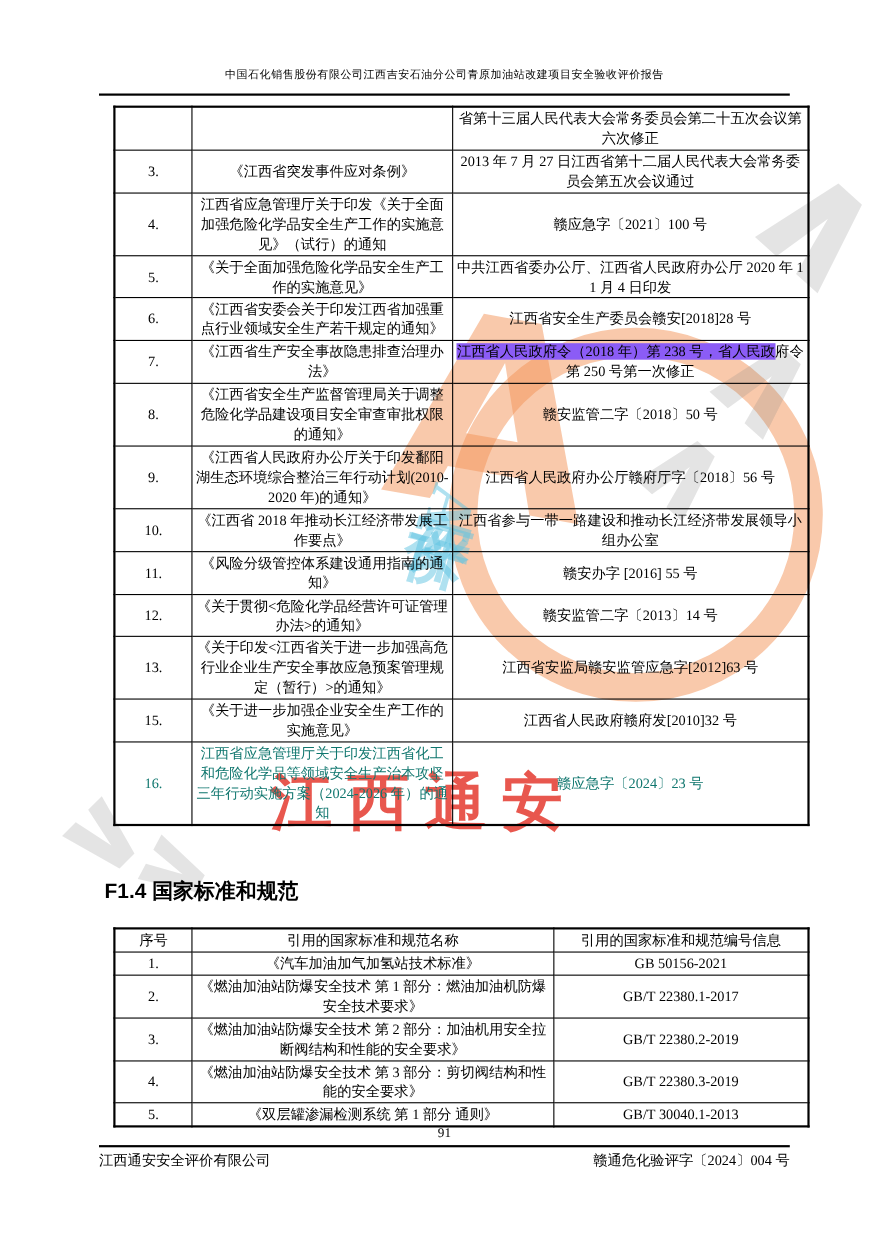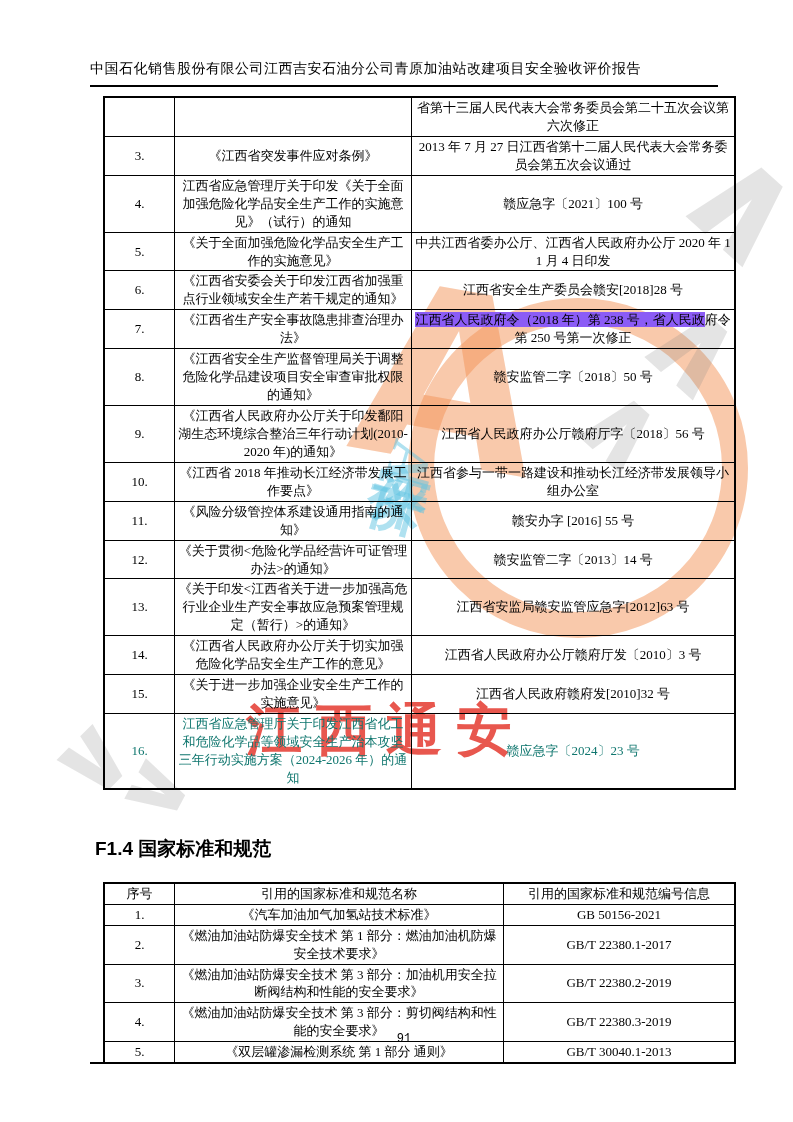--- a/index.html
+++ b/index.html
@@ -1,33 +1,33 @@
 <!DOCTYPE html>
 <html><head>
 <meta charset="utf-8">
 <style>
   html,body{margin:0;padding:0;background:#888;}
   .page{position:relative;width:793px;height:1122px;background:#fff;margin:0 auto;
         font-family:"Liberation Serif","DejaVu Serif",serif;color:#000;overflow:hidden;}
   .content{position:relative;z-index:1;padding:60px 75px 0 90px;}
-  .doc-title{font-size:14px;line-height:18px;letter-spacing:.5px;}
+  .doc-title{text-align:center;font-size:10px;line-height:18px;letter-spacing:.5px;}
   .title-rule{border:none;border-top:2px solid #000;margin:7px 0 0 0;}
   table{border-collapse:collapse;width:615px;margin:9px 0 0 13px;table-layout:fixed;}
   .t1,.t2{border:2px solid #000;}
   td,th{border:1px solid #000;font-size:13px;line-height:1.38;padding:1px 3px;
         text-align:center;vertical-align:middle;font-weight:400;word-break:break-all;}
   .t1 .c-no{width:63px;} .t1 .c-name{width:230px;} .t1 .c-info{width:316px;}
   .t2 .c-no{width:63px;margin-top:36px;} .t2 .c-name{width:322px;} .t2 .c-info{width:224px;}
   tr.blue td{color:#0f766e;}
   .hl{background:#8b5cf6;}
   .section-heading{font-family:"Liberation Sans","DejaVu Sans",sans-serif;
         font-weight:700;font-size:19px;margin:46px 0 0 5px;}
   .t2{margin-top:20px;}
   .footer-area{position:absolute;left:90px;right:75px;bottom:58px;z-index:1;}
-  .page-number{text-align:center;font-size:12px;margin-bottom:16px;font-family:Liberation Mono, monospace;}
+  .page-number{text-align:center;font-size:12px;margin-bottom:3px;}
   .footer-rule{border:none;border-top:2px solid #000;margin:0;}
   .footer-row{display:flex;justify-content:space-between;font-size:13px;padding-top:3px;}
   
   .wm{position:absolute;z-index:0;pointer-events:none;}
   .wm-ring{left:408px;top:298px;width:288px;height:288px;border:26px solid rgba(243,148,88,.5);
         border-radius:50%;}
   .wm-orange-a{left:358px;top:262px;font-size:238px;line-height:1;font-weight:700;
         color:rgba(243,148,88,.5);transform:rotate(10deg);font-family:"DejaVu Sans",sans-serif;}
   .wm-blue{left:372px;top:418px;writing-mode:vertical-rl;font-size:58px;letter-spacing:8px;
         color:rgba(95,195,225,.5);transform:rotate(16deg);font-weight:700;}
@@ -128,25 +128,20 @@
             <td class="c-name">《关于贯彻&lt;危险化学品经营许可证管理办法&gt;的通知》</td>
             <td class="c-info"><span class="hl"></span><span>赣安监管二字〔2013〕14 号</span></td>
           </tr>
 
           <tr>
             <td class="c-no">13.</td>
             <td class="c-name">《关于印发&lt;江西省关于进一步加强高危行业企业生产安全事故应急预案管理规定（暂行）&gt;的通知》</td>
             <td class="c-info"><span class="hl"></span><span>江西省安监局赣安监管应急字[2012]63 号</span></td>
           </tr>
 
-          <tr>
-            <td class="c-no">14.</td>
-            <td class="c-name">《江西省人民政府办公厅关于切实加强危险化学品安全生产工作的意见》</td>
-            <td class="c-info"><span class="hl"></span><span>江西省人民政府办公厅赣府厅发〔2010〕3 号</span></td>
-          </tr>
 
           <tr>
             <td class="c-no">15.</td>
             <td class="c-name">《关于进一步加强企业安全生产工作的实施意见》</td>
             <td class="c-info"><span class="hl"></span><span>江西省人民政府赣府发[2010]32 号</span></td>
           </tr>
 
           <tr class="blue">
             <td class="c-no">16.</td>
             <td class="c-name">江西省应急管理厅关于印发江西省化工和危险化学品等领域安全生产治本攻坚三年行动实施方案（2024-2026 年）的通知</td>
@@ -174,21 +169,21 @@
           </tr>
 
           <tr>
             <td class="c-no">2.</td>
             <td class="c-name">《燃油加油站防爆安全技术 第 1 部分：燃油加油机防爆安全技术要求》</td>
             <td class="c-info">GB/T 22380.1-2017</td>
           </tr>
 
           <tr>
             <td class="c-no">3.</td>
-            <td class="c-name">《燃油加油站防爆安全技术 第 3 部分：加油机用安全拉断阀结构和性能的安全要求》</td>
+            <td class="c-name">《燃油加油站防爆安全技术 第 2 部分：加油机用安全拉断阀结构和性能的安全要求》</td>
             <td class="c-info">GB/T 22380.2-2019</td>
           </tr>
 
           <tr>
             <td class="c-no">4.</td>
             <td class="c-name">《燃油加油站防爆安全技术 第 3 部分：剪切阀结构和性能的安全要求》</td>
             <td class="c-info">GB/T 22380.3-2019</td>
           </tr>
 
           <tr>
@@ -196,15 +191,19 @@
             <td class="c-name">《双层罐渗漏检测系统 第 1 部分 通则》</td>
             <td class="c-info">GB/T 30040.1-2013</td>
           </tr>
         </tbody>
     </table>
   </div>
 
   <div class="footer-area">
     <div class="page-number">91</div>
     <hr class="footer-rule">
+    <div class="footer-row">
+      <span>江西通安安全评价有限公司</span>
+      <span>赣通危化验评字〔2024〕004 号</span>
+    </div>
   </div>
 
 </div>
 
 </body></html>

